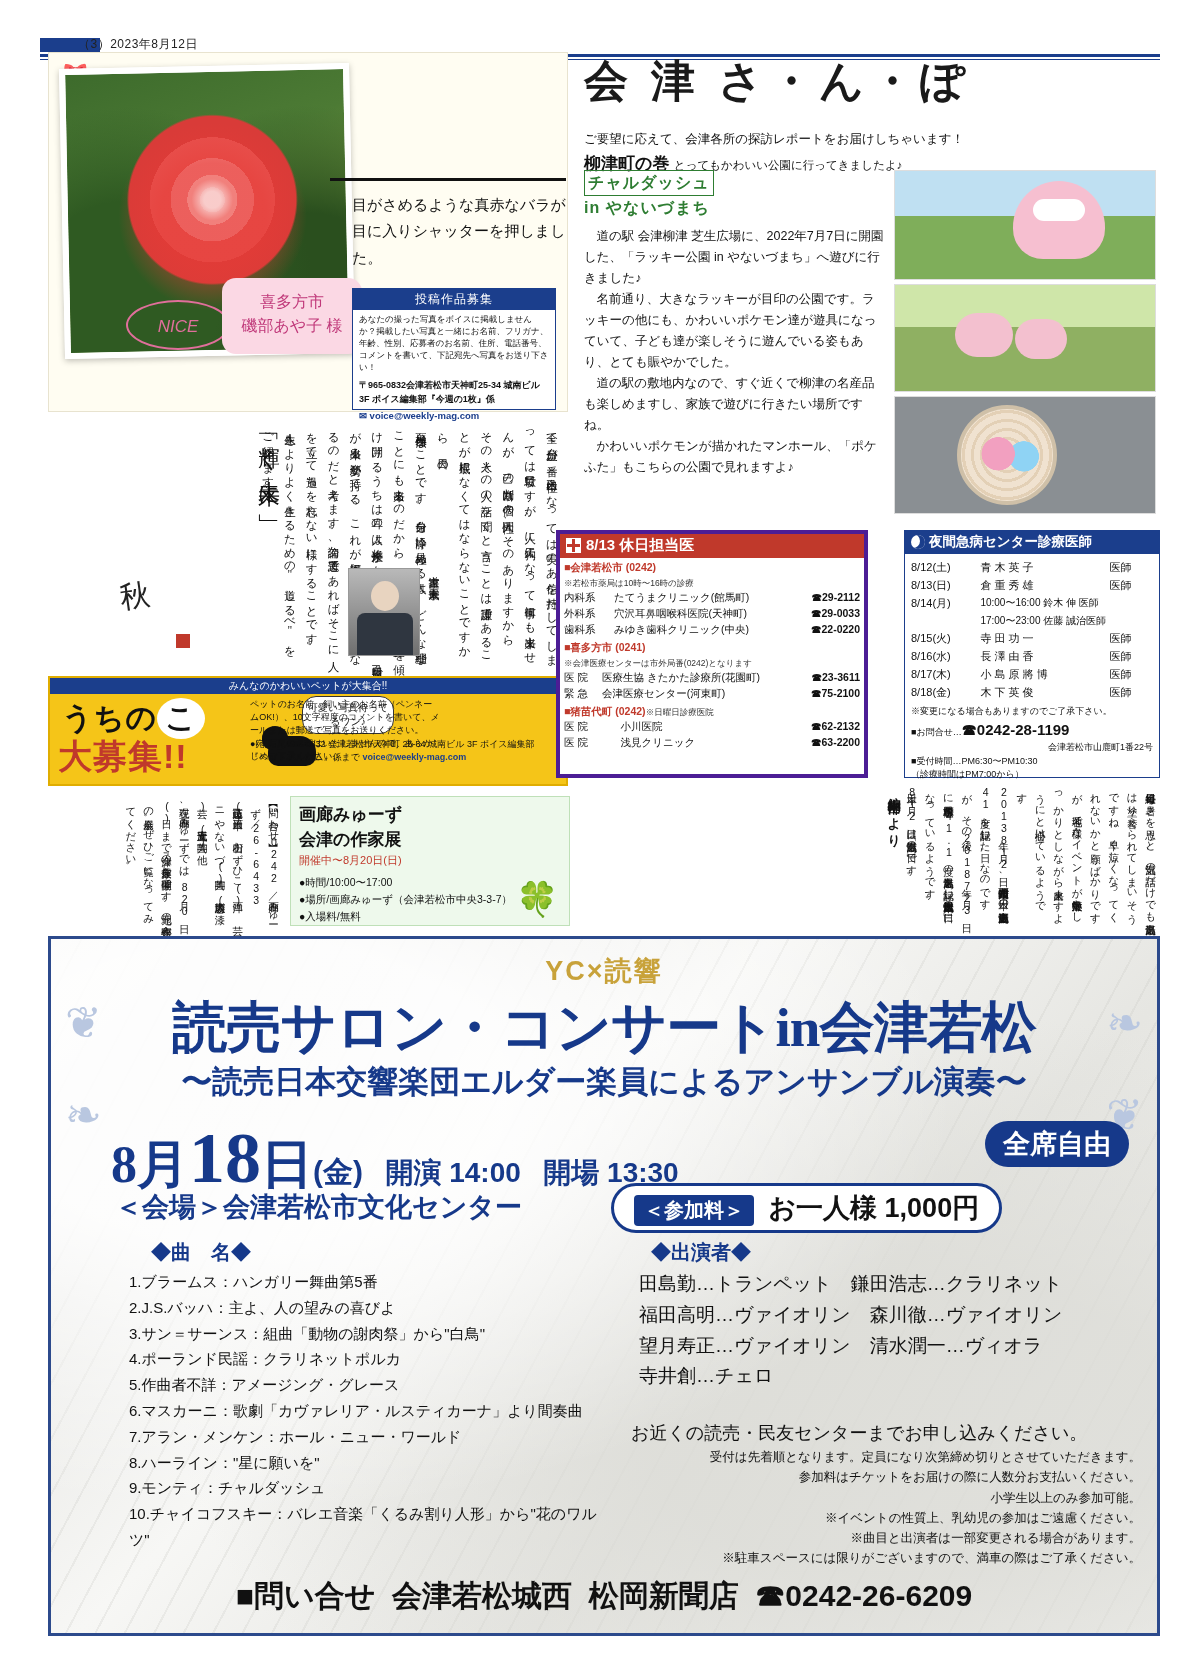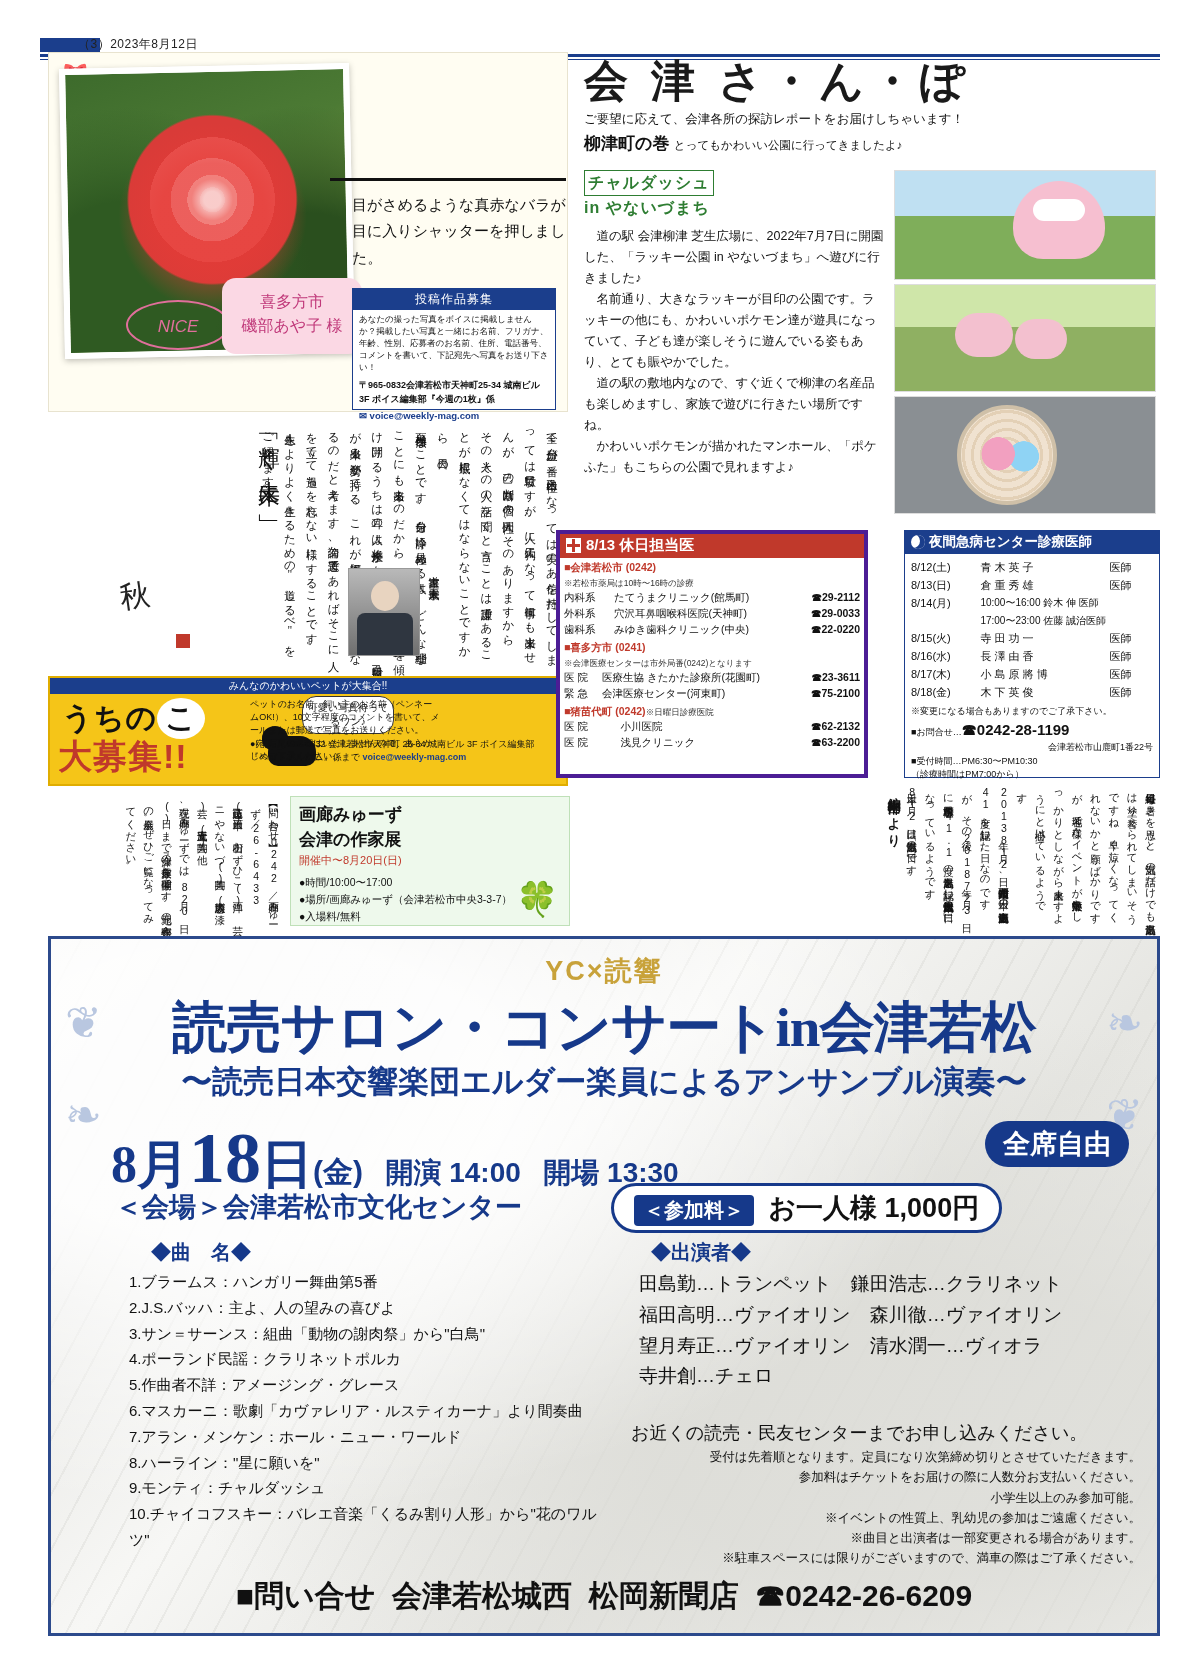--- a/index.html
+++ b/index.html
@@ -103,21 +103,21 @@
   #galleryBox ul { margin:6px 8px; padding:0; list-style:none; font-size:10.5px; line-height:1.6; }
   .clover { position:absolute; right:10px; bottom:6px; font-size:34px; color:#6fbf5e; }
 
   #galleryText { left:48px; top:796px; width:238px; height:130px; }
   #galleryText .vt { writing-mode:vertical-rl; text-orientation:upright; font-size:10.5px; line-height:1.7; }
   #galleryCols { position:absolute; right:4px; top:4px; height:122px; display:flex; }
 
   
   #sampo { left:584px; top:52px; width:576px; height:470px; }
   #sampoTitle { font-size:44px; font-weight:bold; letter-spacing:6px; color:#1a1a1a; font-family:"Liberation Serif", serif; }
-  #sampoLead { font-size:12.5px; margin-top:0; }
+  #sampoLead { font-size:12.5px; margin-top:20px; }
   #sampoVol { font-size:17px; font-weight:bold; margin-top:4px; }
   #sampoVolNote { font-size:11.5px; }
   #sampoBody { position:absolute; left:0; top:118px; width:300px; font-size:12.5px; line-height:1.68; }
   #sampoSubtitle { font-size:16px; color:#2e7d32; font-weight:bold; letter-spacing:1px; line-height:1.5; margin-bottom:6px; }
   .greenbox { display:inline-block; border:1px solid #2e7d32; padding:0 3px; }
   .photoA { position:absolute; left:310px; top:118px; width:262px; height:110px; background:linear-gradient(180deg,#bfe0f2 0 42%, #7fae5a 42% 100%); overflow:hidden; border:1px solid #ddd; }
   .photoA .lucky { position:absolute; left:118px; top:10px; width:92px; height:78px; background:#f6bfd0; border-radius:46px 46px 30px 30px; }
   .photoA .lucky:after { content:""; position:absolute; left:20px; top:18px; width:52px; height:22px; background:#fff; border-radius:12px; }
   .photoB { position:absolute; left:310px; top:232px; width:262px; height:108px; background:linear-gradient(180deg,#cfe6a9 0 40%,#8fb062 40% 100%); overflow:hidden; border:1px solid #ddd; }
   .photoB .p1 { position:absolute; left:60px; top:28px; width:58px; height:44px; background:#f3c0cf; border-radius:28px; }

